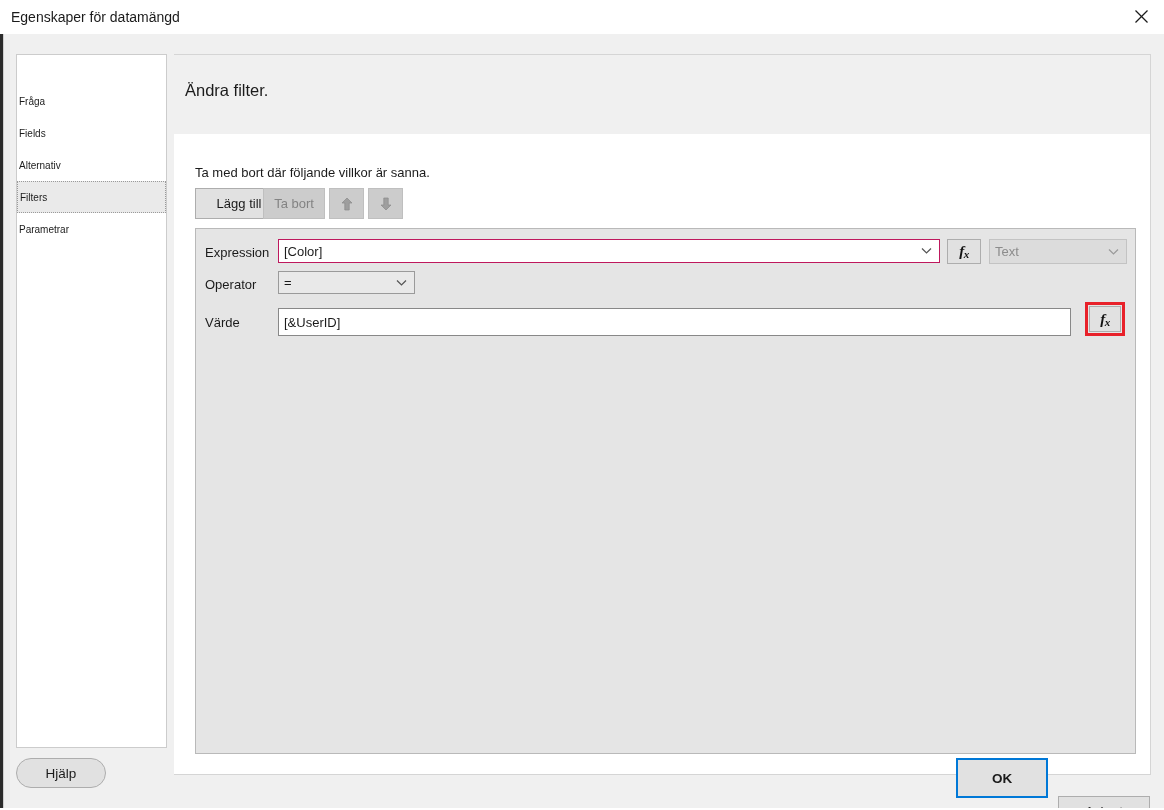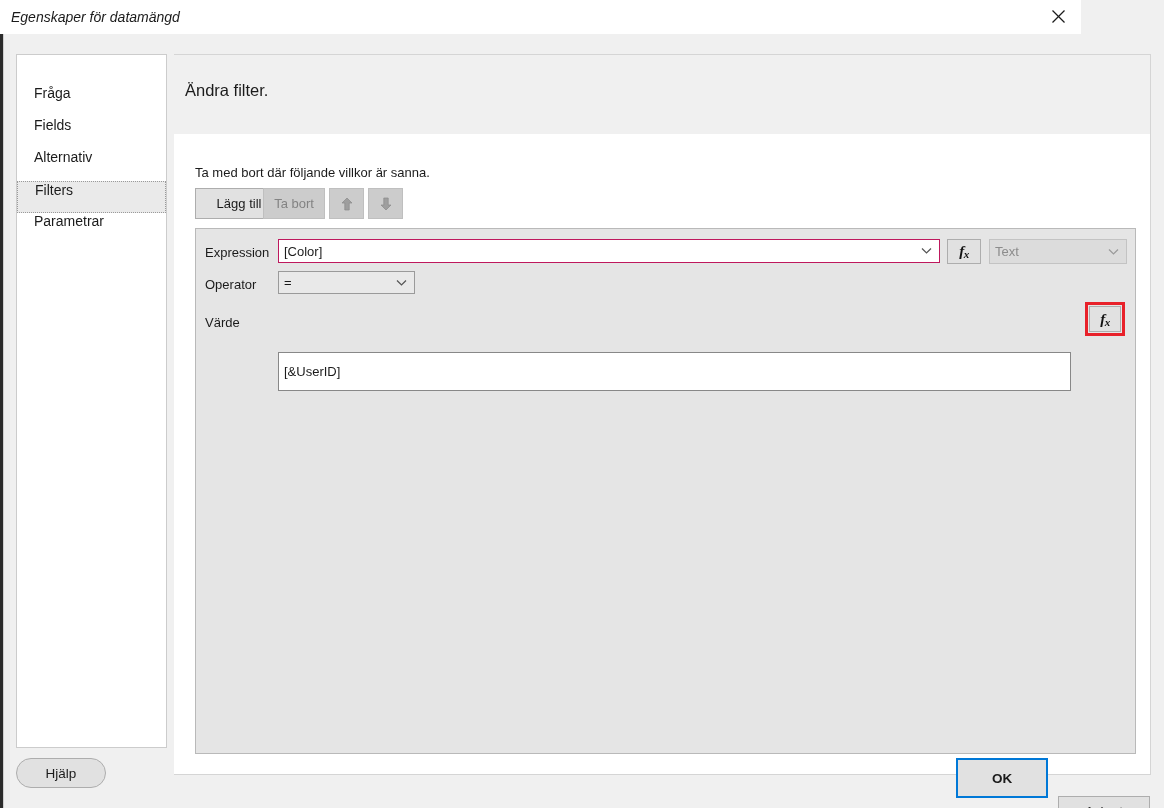--- a/index.html
+++ b/index.html
@@ -22,25 +22,24 @@
     position: absolute;
     left: 0; top: 0;
     width: 1164px;
     height: 810px;
     background: #f0f0f0;
     box-sizing: border-box;
   }
   .titlebar {
     position: absolute;
     left: 0; top: 0;
-    width: 1081px;
+    width: 1164px;
     height: 34px;
     background: #ffffff;
     border-bottom: 3px solid #000000;
-    font-style: italic;
   }
   .titlebar-text {
     position: absolute;
     left: 11px;
     top: 9px;
     font-size: 14px;
     color: #1b1b1b;
     white-space: nowrap;
   }
   .close-btn {
@@ -96,22 +95,23 @@
     border: 1px solid #cccccc;
     box-sizing: border-box;
   }
   .side-item {
     position: absolute;
     left: 0;
     width: 149px;
     height: 32px;
     box-sizing: border-box;
     display: flex;
-    padding-left: 17px;
-    font-size: 14px;
+    align-items: center;
+    padding-left: 2px;
+    font-size: 10px;
     color: #1b1b1b;
     cursor: default;
     white-space: nowrap;
   }
   .side-item.selected {
     background: #eaeaea;
     border: 1px dotted #9a9a9a;
   }
 
   
@@ -375,21 +375,21 @@
           <span>=</span>
           <span class="chev">
             <svg width="11" height="7" viewBox="0 0 11 7" aria-hidden="true">
               <polyline points="1,1 5.5,5.5 10,1" fill="none" stroke="#555555" stroke-width="1.2"></polyline>
             </svg>
           </span>
         </div>
 
         <div class="frow-label" style="left:9px; top:86px;">Värde</div>
 
-        <div class="textfield" style="left:82px; top:79px; width:793px; height:39px;margin-top:44px;">
+        <div class="textfield" style="left:82px; top:79px; width:793px; height:28px;">
           <span>[&amp;UserID]</span>
         </div>
 
         <button class="fx-btn" style="left:893px; top:77px; width:32px; height:26px;">
           <span><i>f</i><span class="sub">x</span></span>
         </button>
 
         <div class="redbox" style="left:889px; top:73px; width:40px; height:34px;"></div>
       </div>
     </div>

